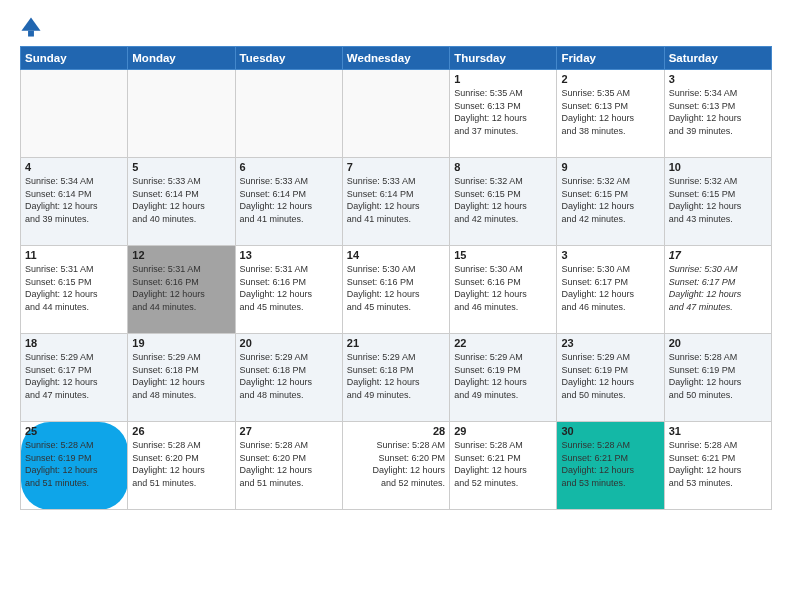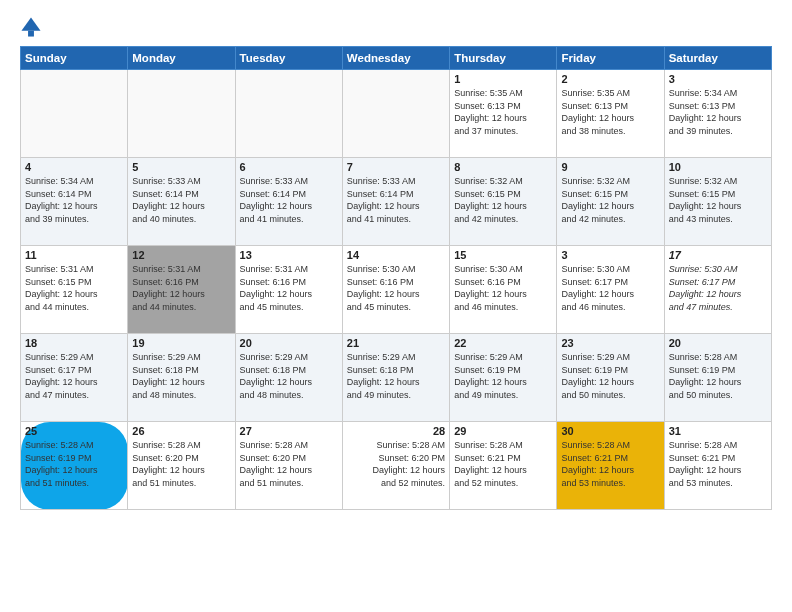--- a/index.html
+++ b/index.html
@@ -264,21 +264,21 @@
             <div class="day-info">Sunrise: 5:28 AM<br>Sunset: 6:20 PM<br>Daylight: 12 hours<br>and 51 minutes.</div>
           </td>
           <td style="background: rgb(255, 255, 255); text-align: right;">
             <span class="day-number">28</span>
             <div class="day-info">Sunrise: 5:28 AM<br>Sunset: 6:20 PM<br>Daylight: 12 hours<br>and 52 minutes.</div>
           </td>
           <td style="background: rgb(255, 255, 255);">
             <span class="day-number">29</span>
             <div class="day-info">Sunrise: 5:28 AM<br>Sunset: 6:21 PM<br>Daylight: 12 hours<br>and 52 minutes.</div>
           </td>
-          <td style="background: #eab308; margin-top: 19px;">
+          <td style="background: #14b8a6; margin-top: 19px;">
             <span class="day-number">30</span>
             <div class="day-info">Sunrise: 5:28 AM<br>Sunset: 6:21 PM<br>Daylight: 12 hours<br>and 53 minutes.</div>
           </td>
           <td style="background: rgb(255, 255, 255);">
             <span class="day-number">31</span>
             <div class="day-info">Sunrise: 5:28 AM<br>Sunset: 6:21 PM<br>Daylight: 12 hours<br>and 53 minutes.</div>
           </td>
         </tr>
       </tbody>
   </table>

